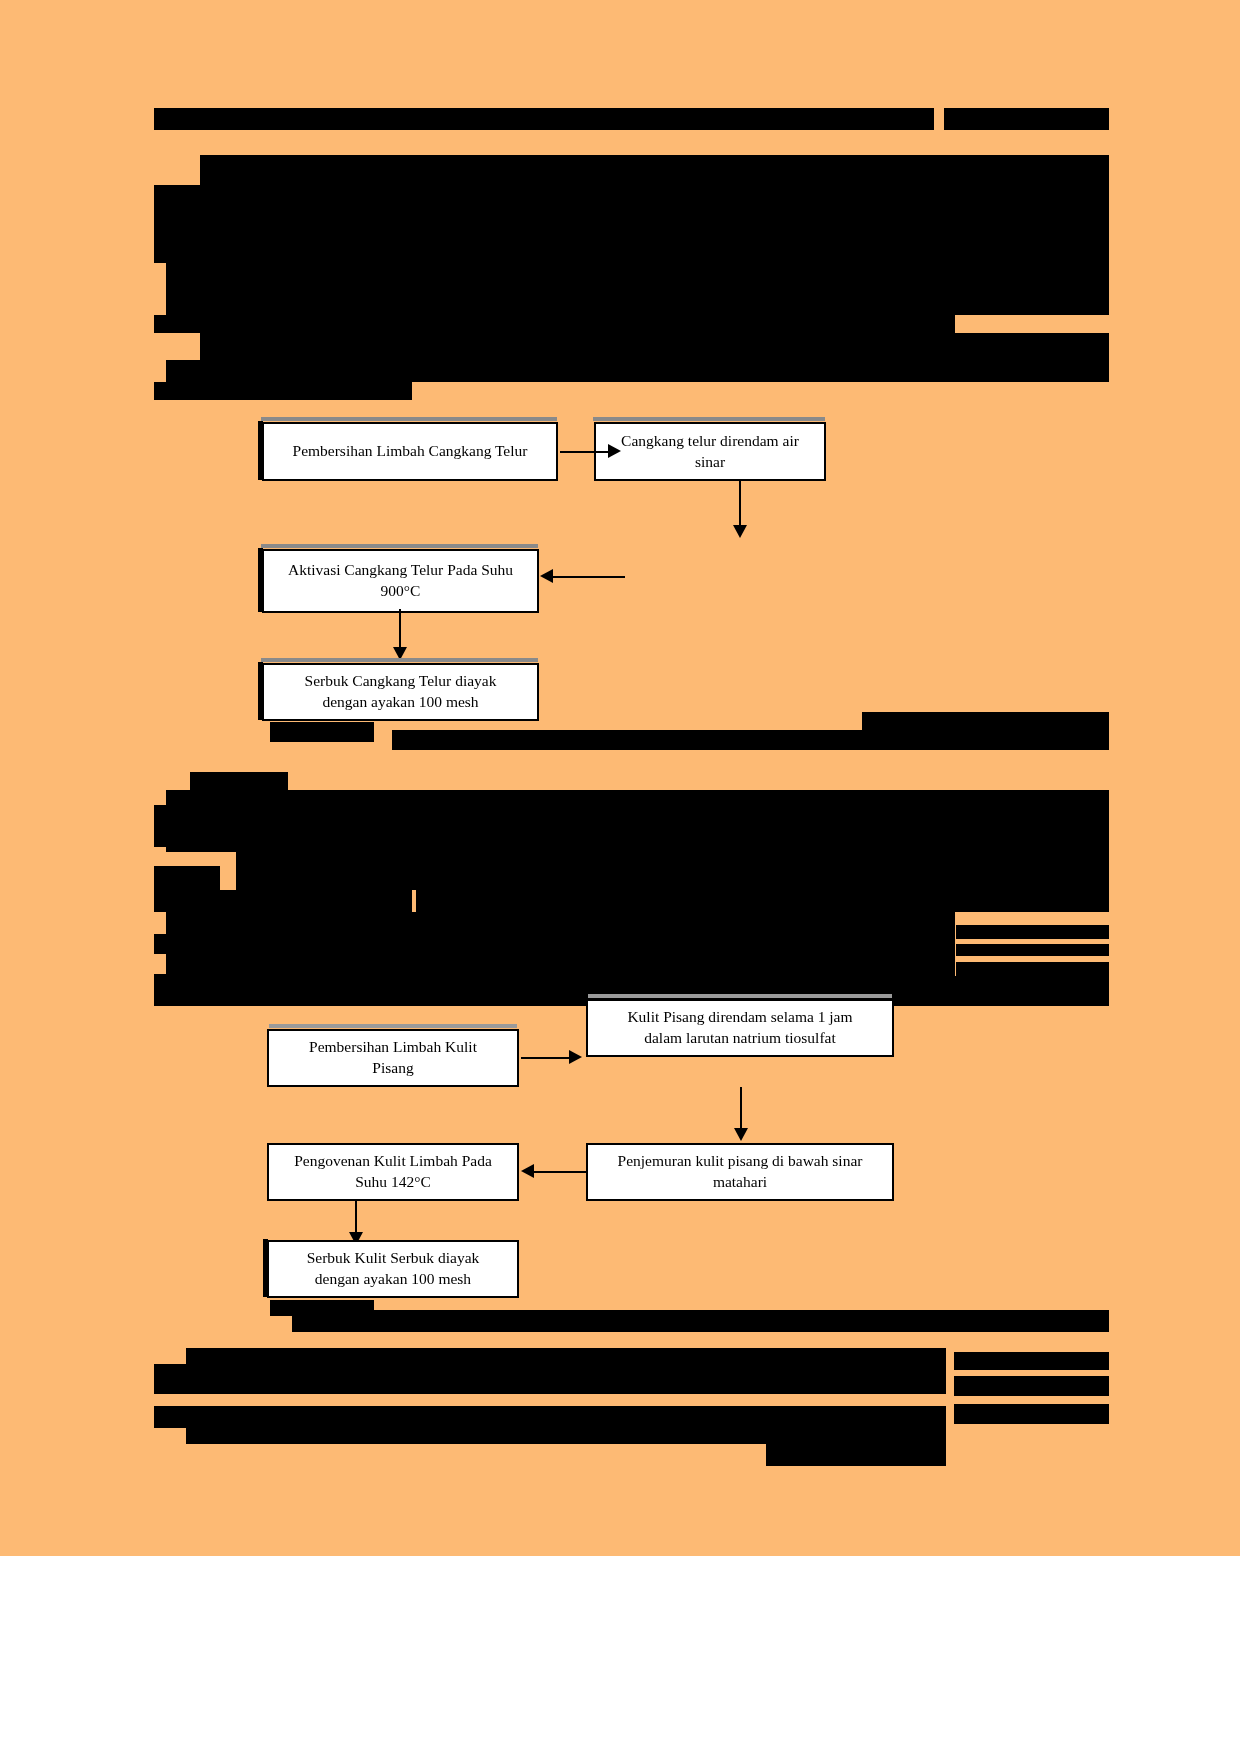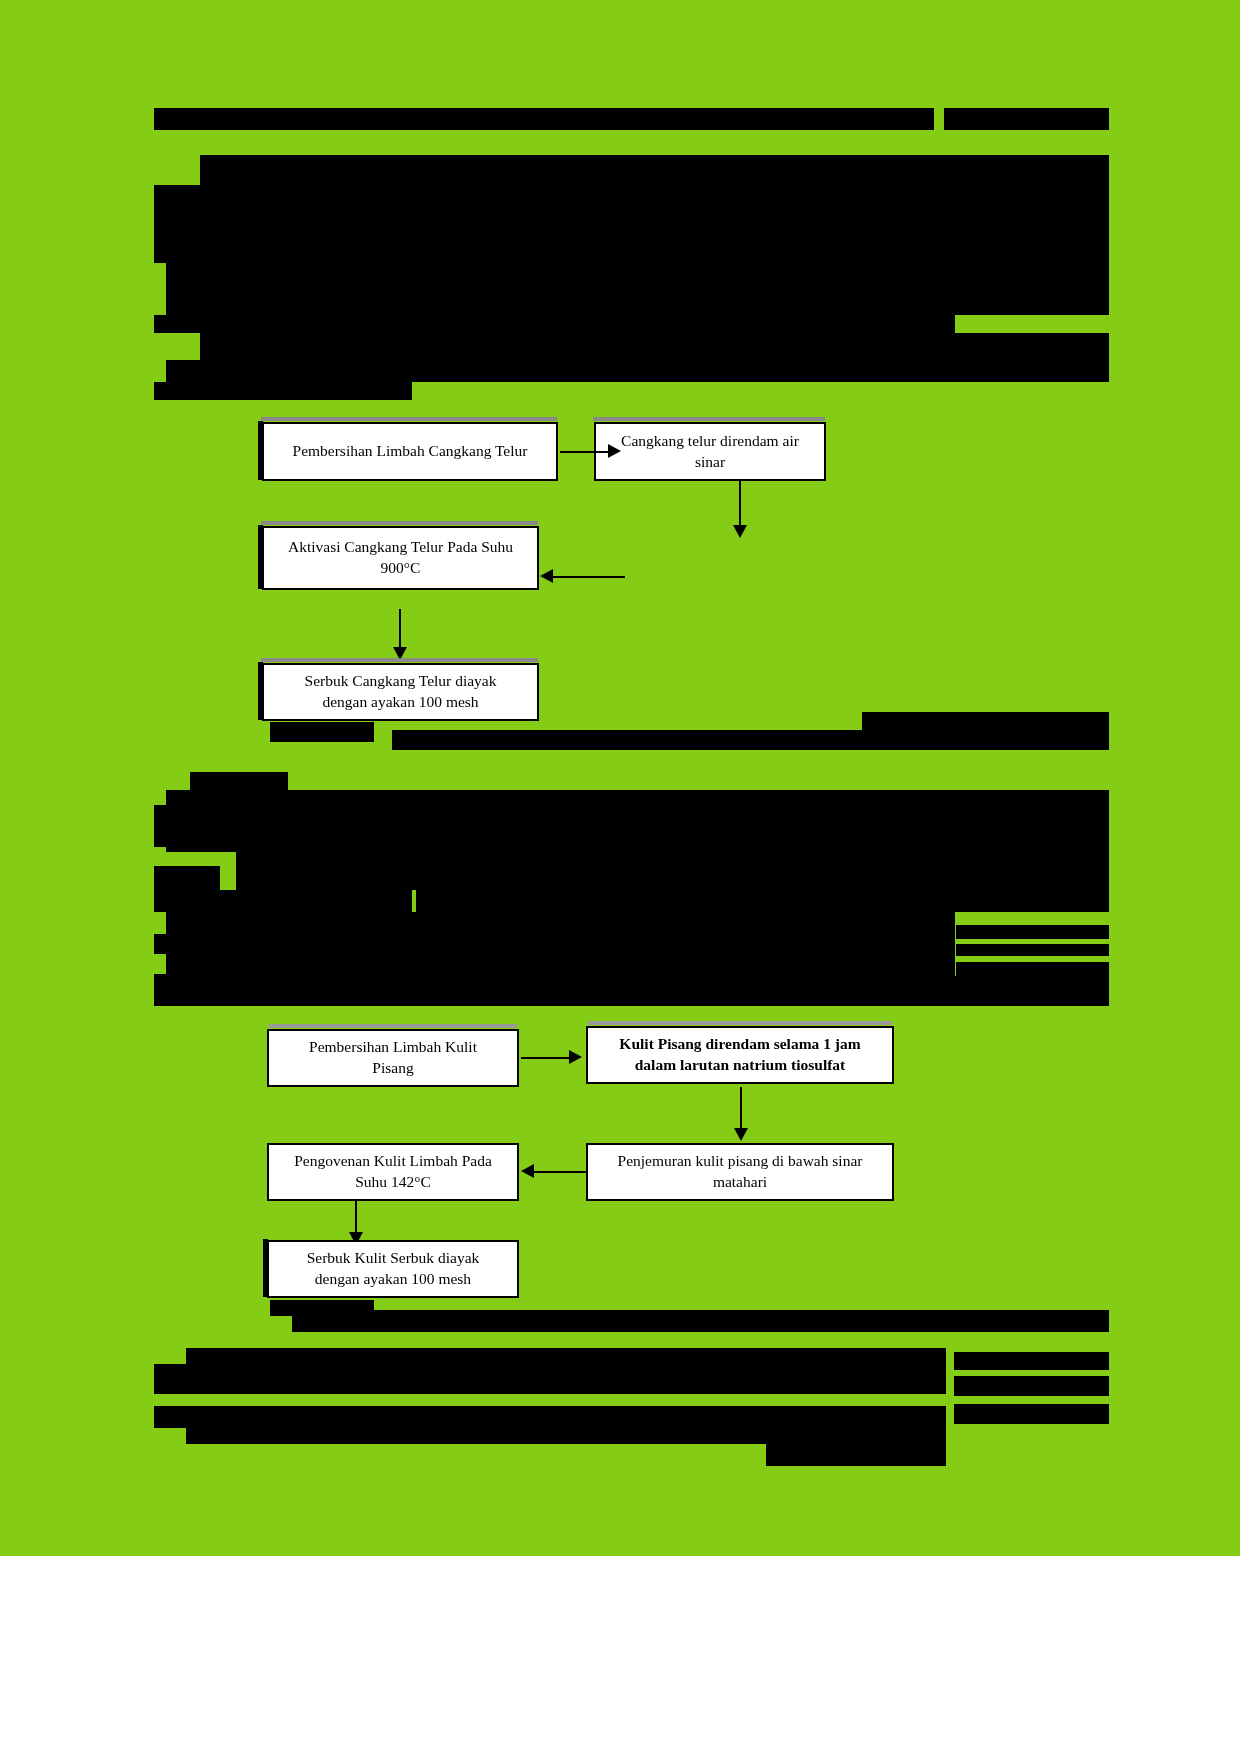--- a/index.html
+++ b/index.html
@@ -11,21 +11,21 @@
     font-family: "Liberation Serif", serif;
     width: 1240px;
     height: 1754px;
     position: relative;
     overflow: hidden;
   }
   .page {
     position: relative;
     width: 1240px;
     height: 1556px;
-    background: #84cc16;
+    background: #fdba74;
   }
   
   .redact {
     position: absolute;
     background: #000000;
   }
   
   .fbox {
     position: absolute;
     box-sizing: border-box;
@@ -127,21 +127,21 @@
       </span>
     </div>
 
     <div class="line-h" style="left:560px; top:451px; width:50px;"></div>
     <div class="arrow right" style="left:608px; top:444px;"></div>
 
     <div class="line-v" style="left:739px; top:481px; height:46px;"></div>
     <div class="arrow down" style="left:733px; top:525px;"></div>
 
 
-    <div class="fbox sh-left sh-top" style="left:262px; top:526px; width:277px; height:64px;text-align:center;">
+    <div class="fbox sh-left sh-top" style="left:262px; top:549px; width:277px; height:64px;text-align:center;">
       <span>
         <span>Aktivasi Cangkang Telur Pada Suhu</span><br>
         <span>900°C</span>
       </span>
     </div>
 
     <div class="line-h" style="left:553px; top:576px; width:72px;"></div>
     <div class="arrow left" style="left:540px; top:569px;"></div>
 
     <div class="line-v" style="left:399px; top:609px; height:40px;"></div>
@@ -178,21 +178,21 @@
 
   <div class="chart-layer">
 
     <div class="fbox sh-graytop" style="left:267px; top:1029px; width:252px; height:58px;">
       <span>
         <span>Pembersihan Limbah Kulit</span><br>
         <span>Pisang</span>
       </span>
     </div>
 
-    <div class="fbox sh-graytop" style="left:586px; top:1026px; width:308px; height:58px;font-weight:bold;">
+    <div class="fbox sh-graytop" style="left:586px; top:999px; width:308px; height:58px;">
       <span>
         <span>Kulit Pisang direndam selama 1 jam</span><br>
         <span>dalam larutan natrium tiosulfat</span>
       </span>
     </div>
 
     <div class="line-h" style="left:521px; top:1057px; width:50px;"></div>
     <div class="arrow right" style="left:569px; top:1050px;"></div>
 
     <div class="line-v" style="left:740px; top:1087px; height:43px;"></div>

